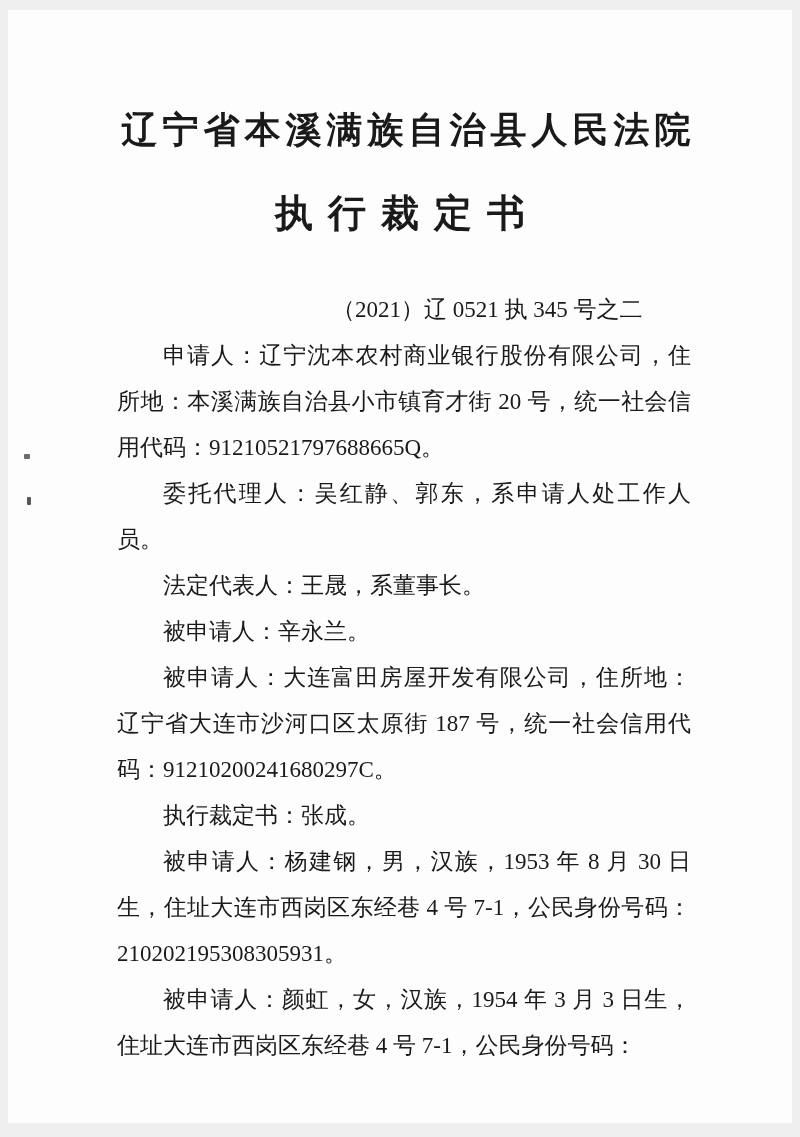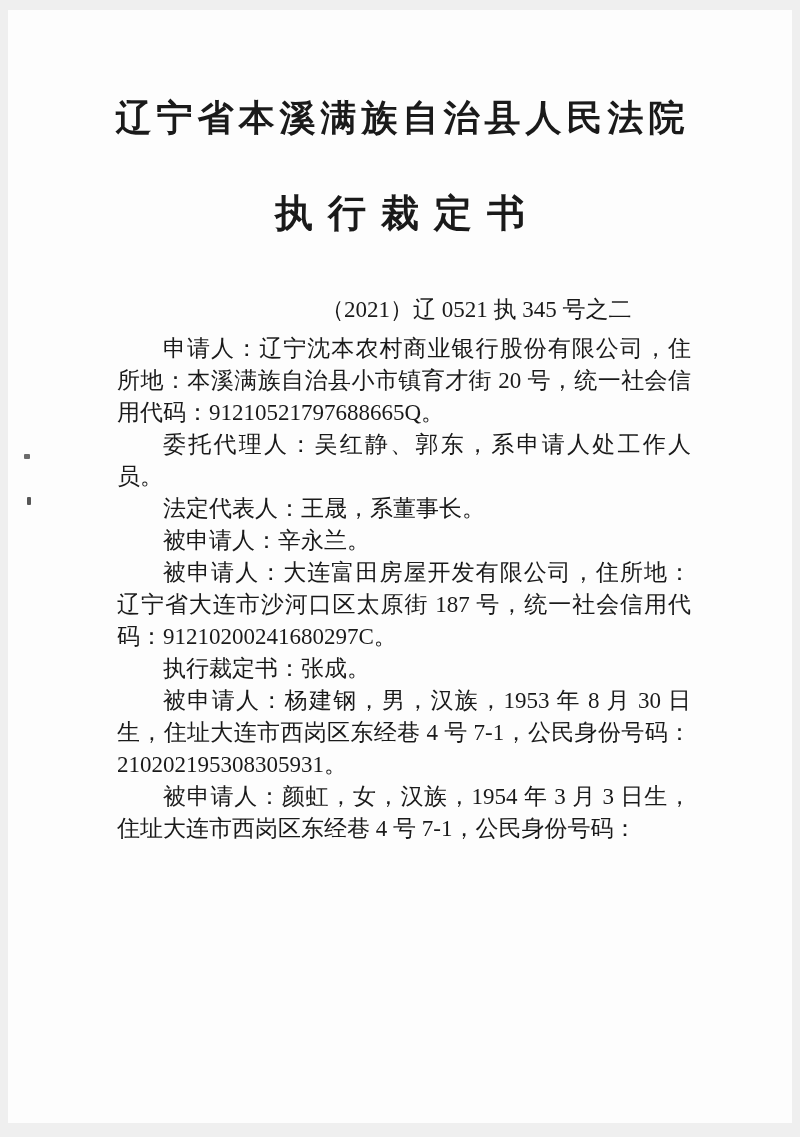--- a/index.html
+++ b/index.html
@@ -23,21 +23,21 @@
     width: 784px;
     height: 1113px;
     background: #fdfdfd;
     color: #1a1a1a;
   }
   .court {
     position: absolute;
     top: 84px;
     left: 0;
     right: 0;
-    margin: 0;
+    margin: 12px;
     text-align: center;
     font-size: 36px;
     font-weight: bold;
     letter-spacing: 5px;
     margin-right: -5px;
     white-space: nowrap;
   }
   .doc-title {
     position: absolute;
     top: 178px;
@@ -47,31 +47,31 @@
     text-align: center;
     font-size: 38px;
     font-weight: bold;
     letter-spacing: 15px;
     margin-right: -15px;
     white-space: nowrap;
   }
   .case-no {
     position: absolute;
     top: 284px;
-    left: 313px;
+    left: 324px;
     font-size: 23px;
     white-space: nowrap;
   }
   .doc-body {
     position: absolute;
     top: 323px;
     left: 109px;
     width: 574px;
     font-size: 23px;
-    line-height: 32px;
+    line-height: 46px;
     text-align: justify;
   }
   .doc-body p {
     margin: 0;
     padding: 0;
     text-indent: 2em;
   }
   .speck {
     position: absolute;
     background: #3a3a3a;

